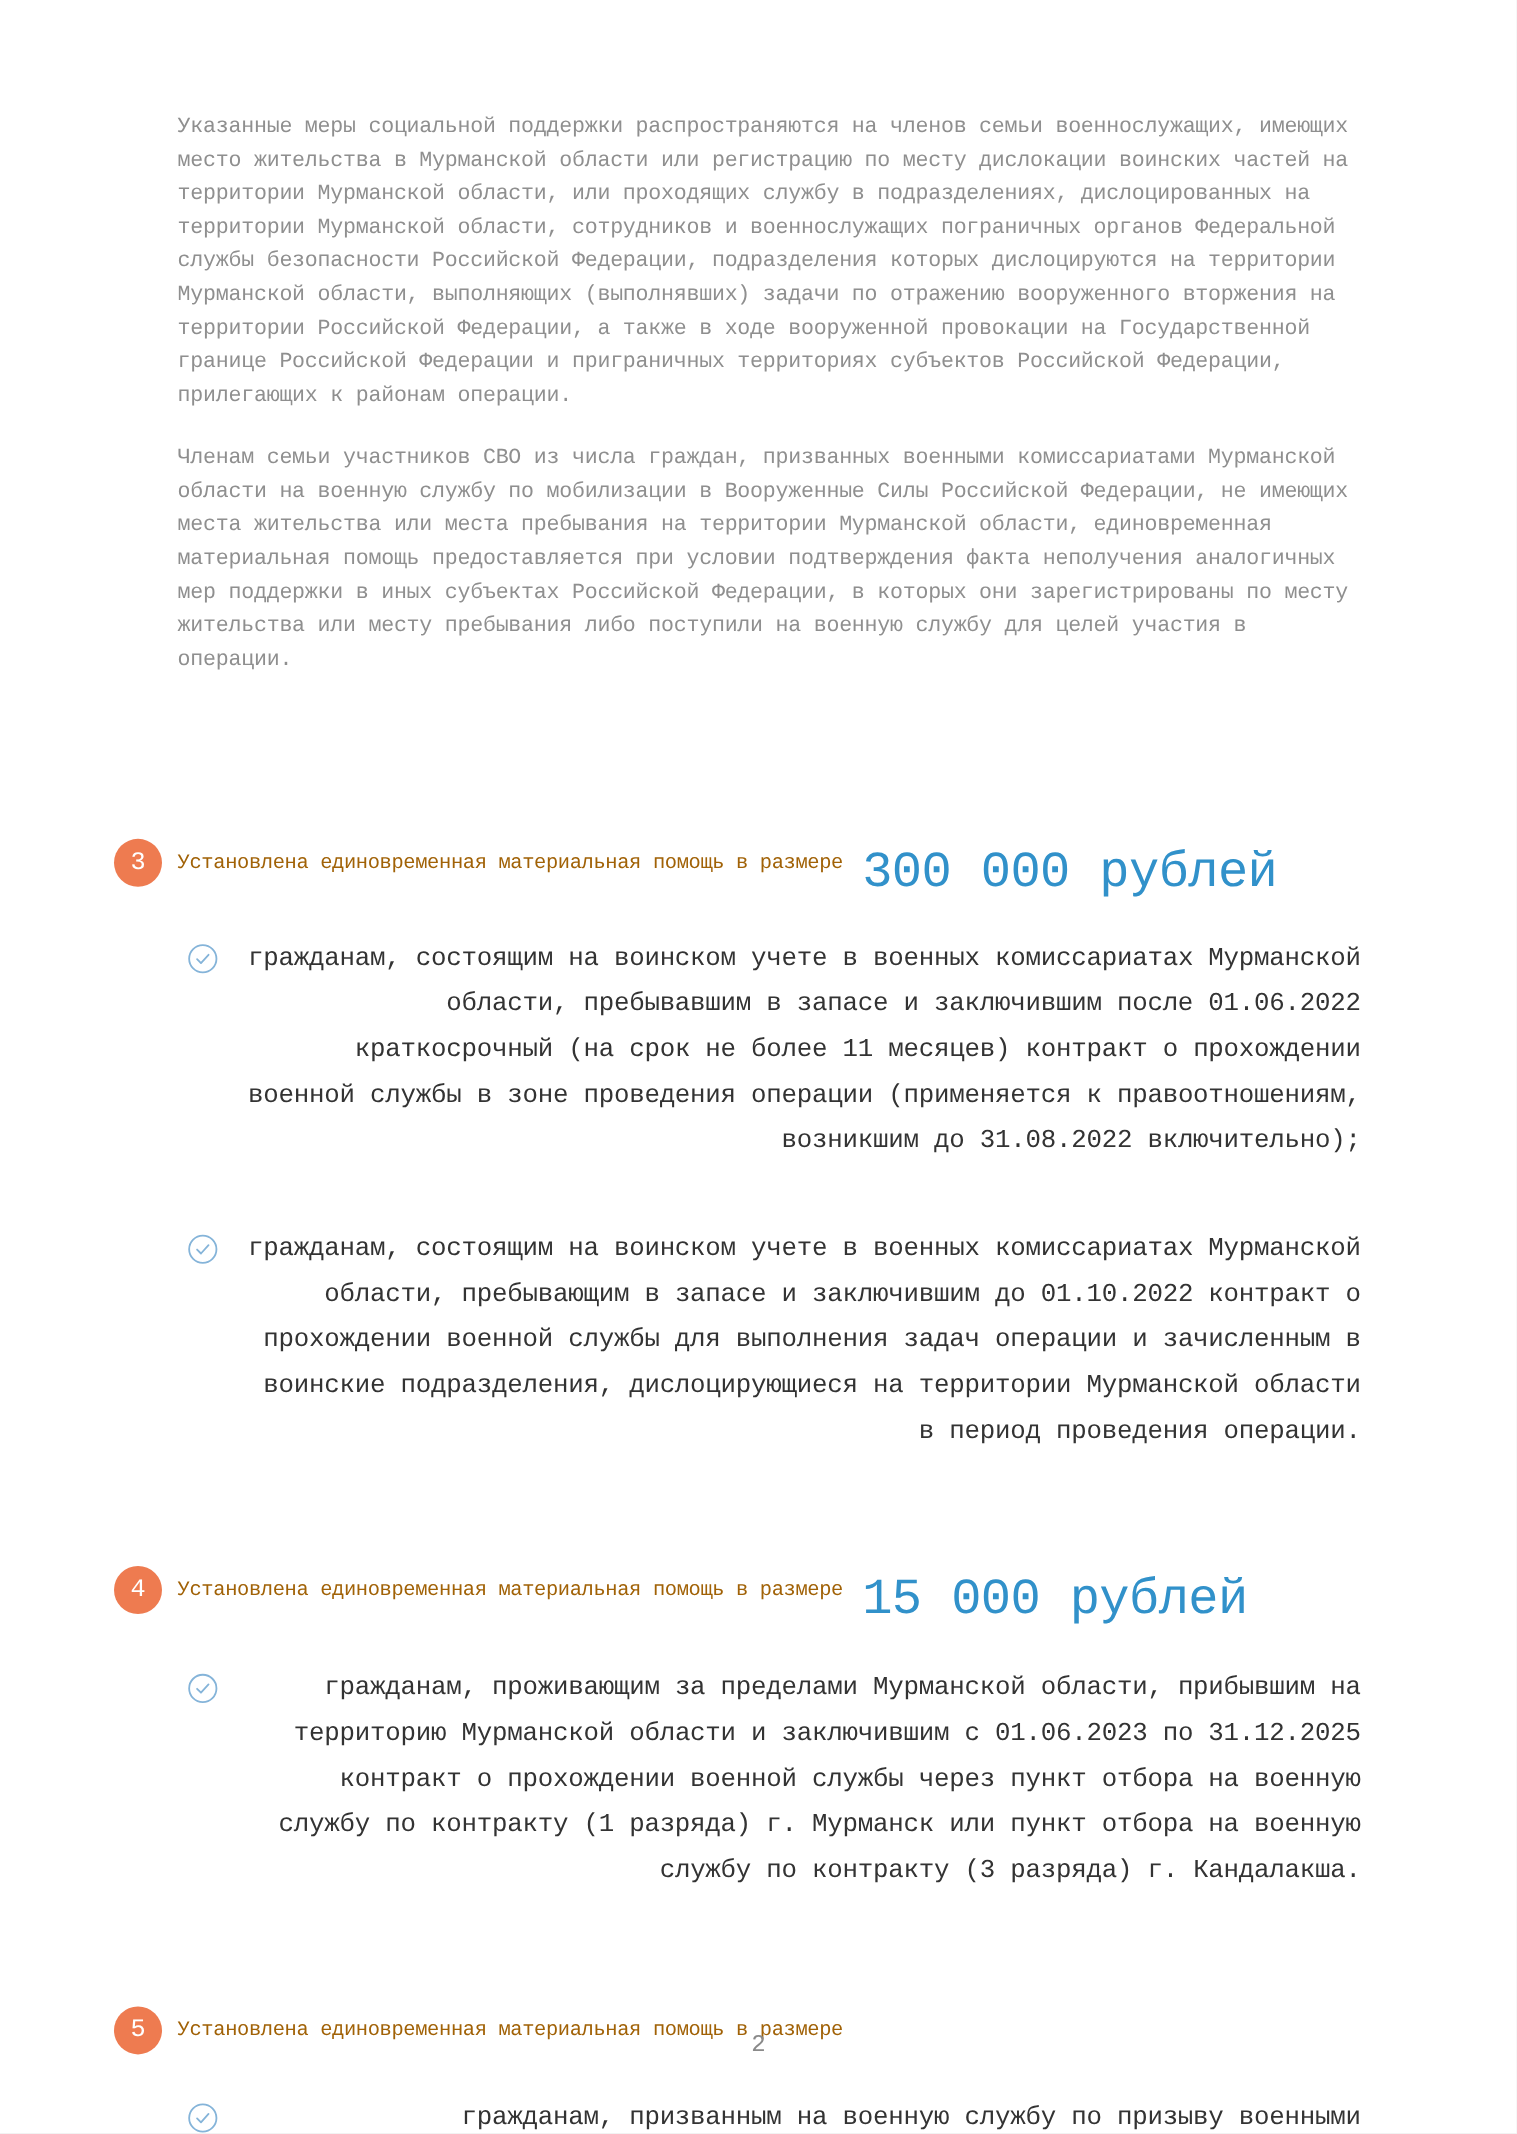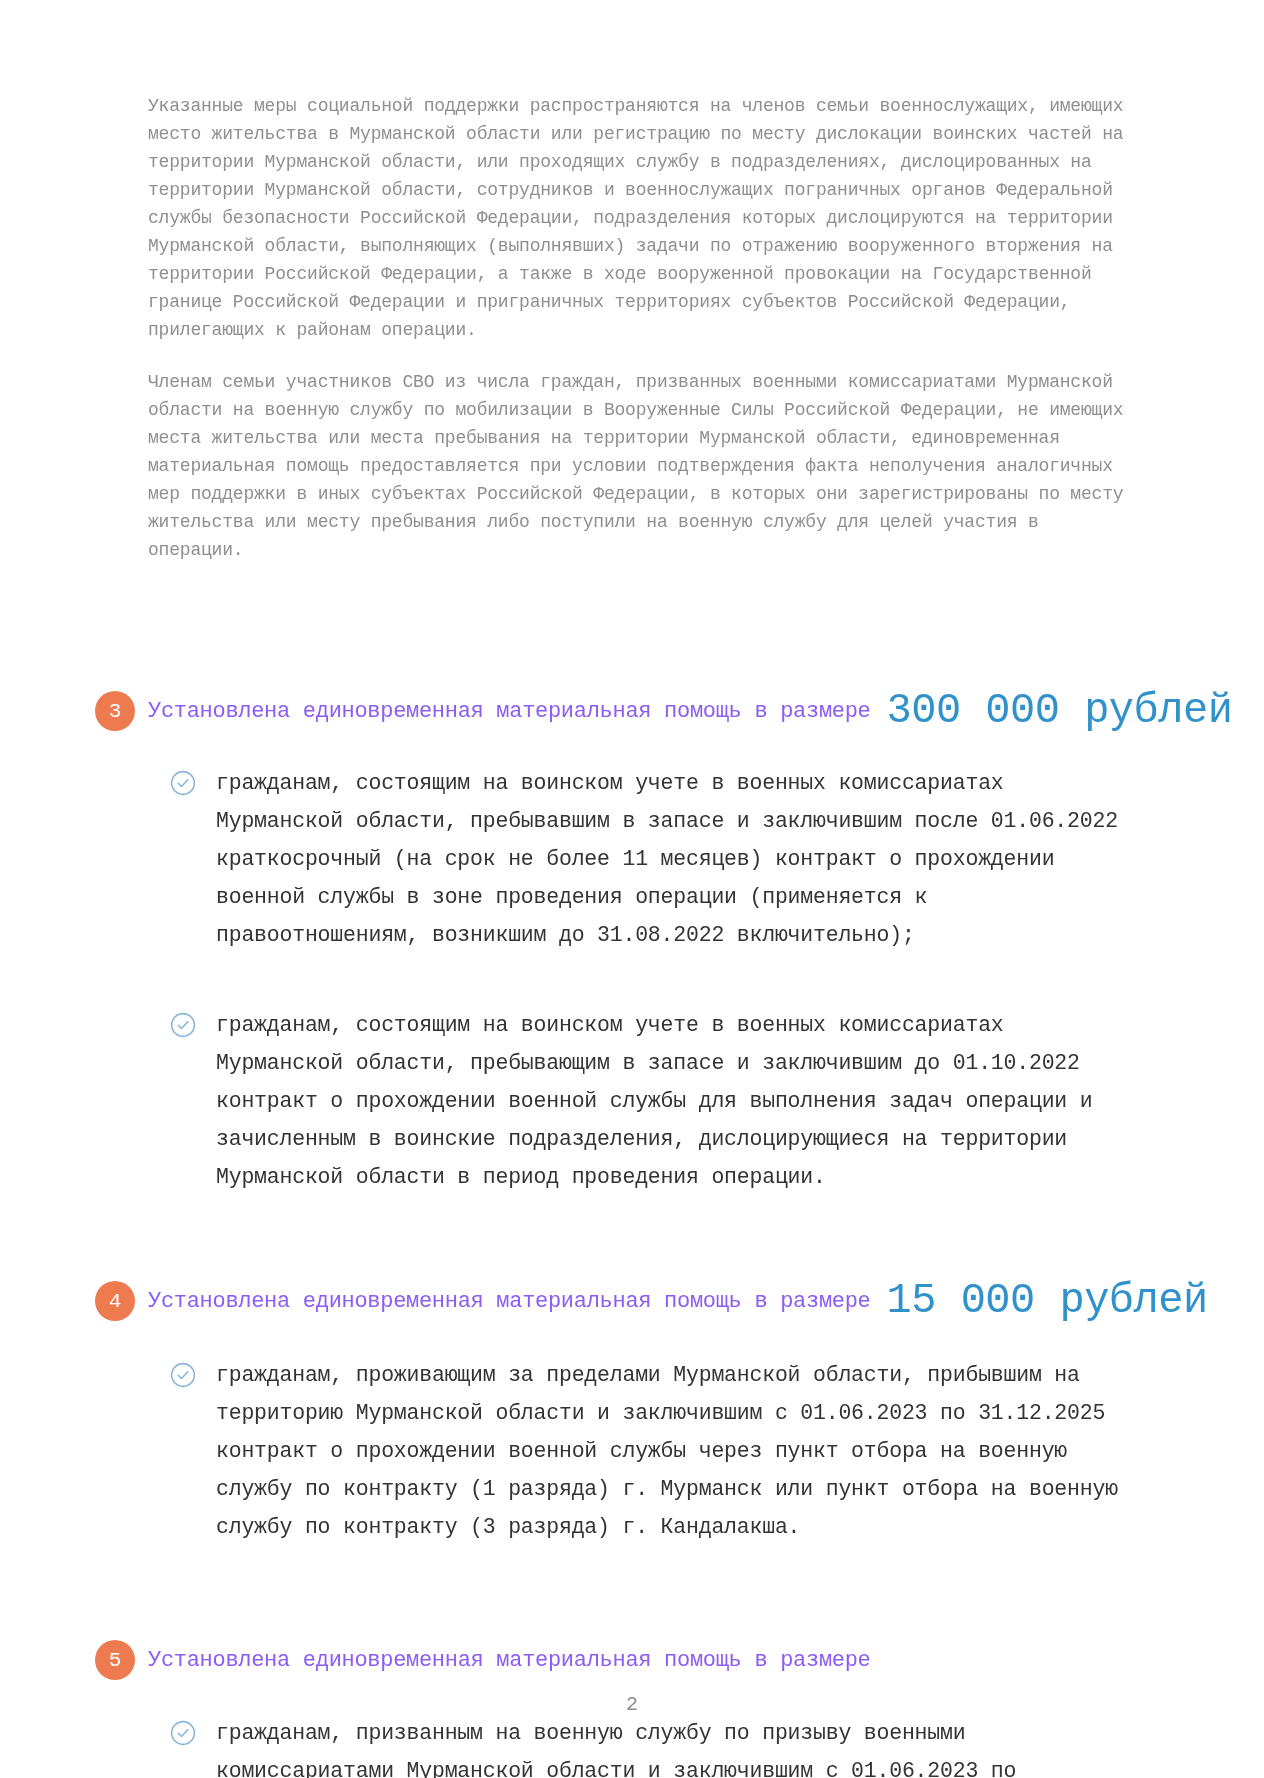--- a/index.html
+++ b/index.html
@@ -38,34 +38,35 @@
     border-radius: 50%;
     background: #ee7b50;
     color: #ffffff;
     font-size: 21px;
     display: flex;
     align-items: center;
     justify-content: center;
     margin-right: 13px;
   }
   .item-heading {
-    color: #8b5cf6;
-    font-size: 22px;
+    color: #a16207;
+    font-size: 17px;
     letter-spacing: -0.3px;
     white-space: nowrap;
   }
   .item-amount {
     color: #3191ca;
     font-size: 42px;
     line-height: 1;
     letter-spacing: -0.5px;
     margin-left: 16px;
     white-space: nowrap;
+    margin-top: 16px;
   }
-  .bullets { margin: 14px; }
+  .bullets { margin: 0; text-align: right; }
   .bullet {
     display: flex;
     align-items: flex-start;
   }
   .bullet + .bullet { margin-top: 52px; }
   .bullet-icon {
     flex: 0 0 auto;
     width: 26px;
     height: 26px;
     margin: 6px 20px 0 8px;

